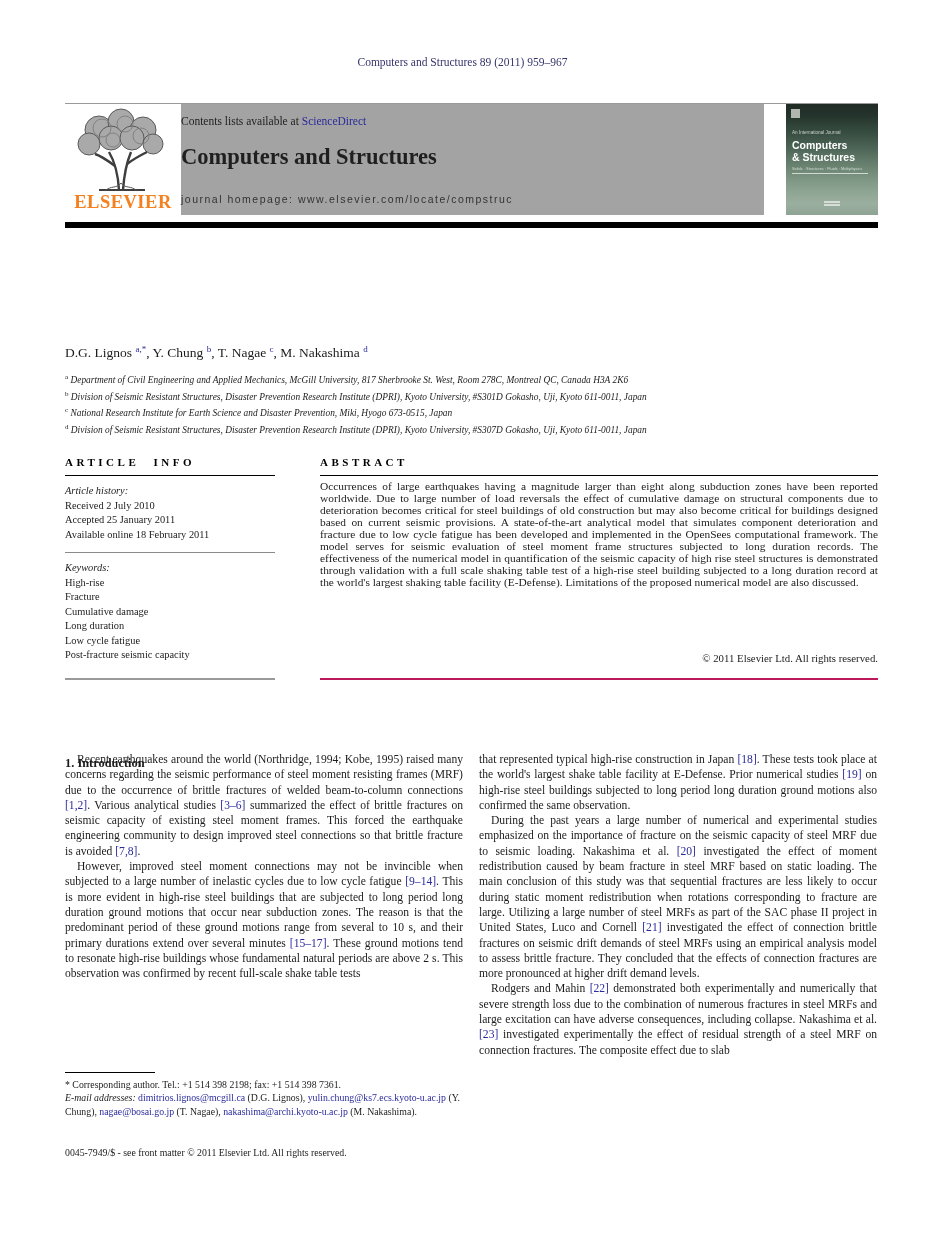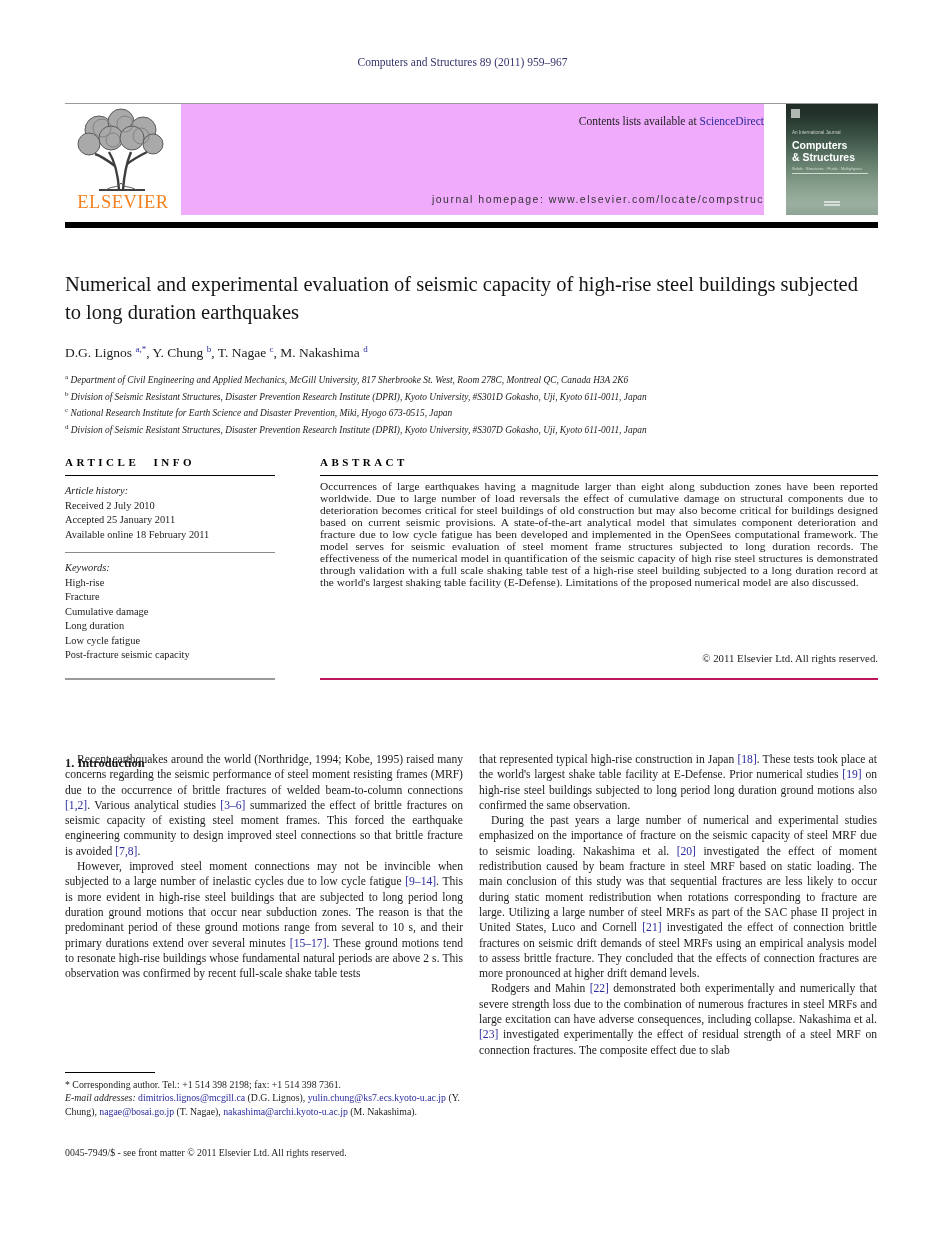--- a/index.html
+++ b/index.html
@@ -11,29 +11,29 @@
   
   .citation-line {
     position:absolute; top:56px; left:0; width:925px; text-align:center;
     font-size:11.5px; color:#34346d;
   }
   
   .banner-row {
     position:absolute; top:103px; left:65px; width:813px; height:112px;
     display:flex; border-top:1px solid #9a9a9a; box-sizing:border-box;
   }
-  .logo-block { width:116px; background:#fff; position:relative; flex:none; }
+  .logo-block { width:116px; background:#fff; position:relative; flex:none;font-weight:bold; }
   .logo-tree { position:absolute; top:4px; left:4px; width:104px; height:84px; }
   .elsevier-word {
     position:absolute; bottom:2px; left:2px; width:112px; text-align:center;
     font-family:"Liberation Serif", serif; font-size:18.5px; color:#f4801f;
     letter-spacing:0.5px;
   }
   .banner-center {
-    flex:1; background:#f0abfc; position:relative; text-align:right;
+    flex:1; background:#a3a3a3; position:relative; text-align:left;
     margin-right:22px;
   }
   .contents-line { position:absolute; top:11px; width:100%; font-size:11.5px; color:#222; }
   .journal-title-big {
     position:absolute; top:40px; width:100%; font-size:22.5px; font-weight:600; color:#1f1f1f;
   }
   .homepage-line {
     position:absolute; bottom:10px; width:100%;
     font-family:"Liberation Sans", sans-serif; font-size:10.5px;
     letter-spacing:1.5px; color:#333;
@@ -117,39 +117,39 @@
           <path d="M58 56 C66 50 72 47 78 44"></path>
         </g>
         <path d="M30 82 H76" stroke="#3e3e3e" stroke-width="2" fill="none"></path>
         <path d="M36 83 c6 -6 12 -2 16 -8 c4 6 10 2 16 8" stroke="#555" stroke-width="1" fill="none"></path>
       </svg>
       <div class="elsevier-word">ELSEVIER</div>
     </div>
 
     <div class="banner-center">
       <div class="contents-line"><span>Contents lists available at </span><span class="lnk">ScienceDirect</span></div>
+      <div class="journal-title-big">Computers and Structures</div>
       <div class="homepage-line">journal homepage: www.elsevier.com/locate/compstruc</div>
     </div>
 
     <div class="cover">
       <div class="cover-logo-sq"></div>
       <div class="cover-small">An International Journal</div>
       <div class="cover-title"><span>Computers</span><br><span>&amp; Structures</span></div>
       <div class="cover-tagline">Solids · Structures · Fluids · Multiphysics</div>
       <div class="cover-rule"></div>
       <div class="cover-mark">
           <div></div>
           <div></div>
         </div>
     </div>
   </div>
 
   <div class="black-bar"></div>
 
-  <div class="article-title">Numerical and experimental evaluation of seismic capacity of high-rise steel buildings subjected to long duration earthquakes</div>
 
   <div class="authors-line">
     <span><span>D.G. Lignos</span>&nbsp;<sup class="lnk">a,*</sup></span><span>, </span>
     <span><span>Y. Chung</span>&nbsp;<sup class="lnk">b</sup></span><span>, </span>
     <span><span>T. Nagae</span>&nbsp;<sup class="lnk">c</sup></span><span>, </span>
     <span><span>M. Nakashima</span>&nbsp;<sup class="lnk">d</sup></span><span></span>
   </div>
 
   <div class="affiliations">
     <div><sup>a</sup><span> Department of Civil Engineering and Applied Mechanics, McGill University, 817 Sherbrooke St. West, Room 278C, Montreal QC, Canada H3A 2K6</span></div>

